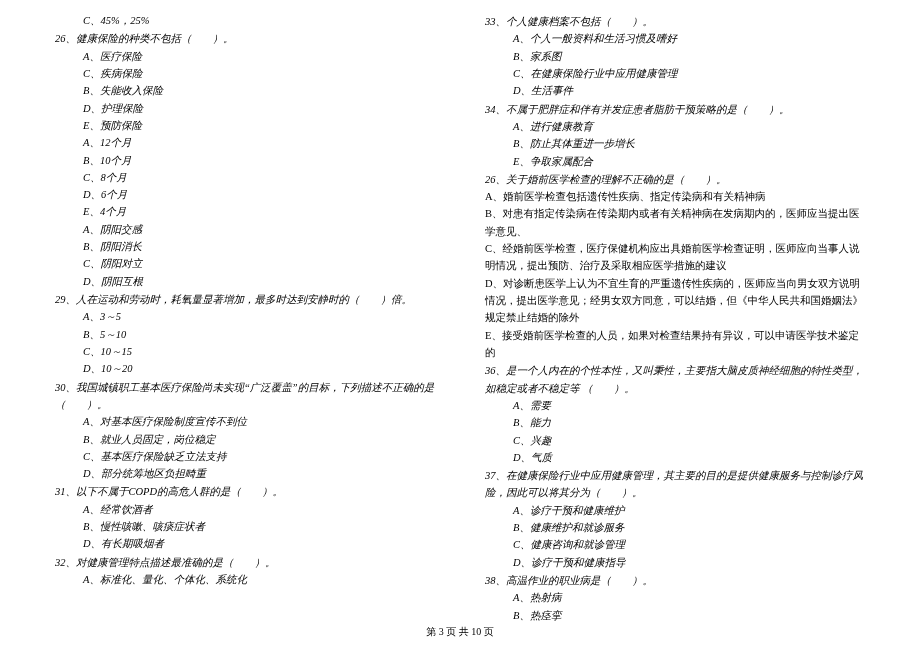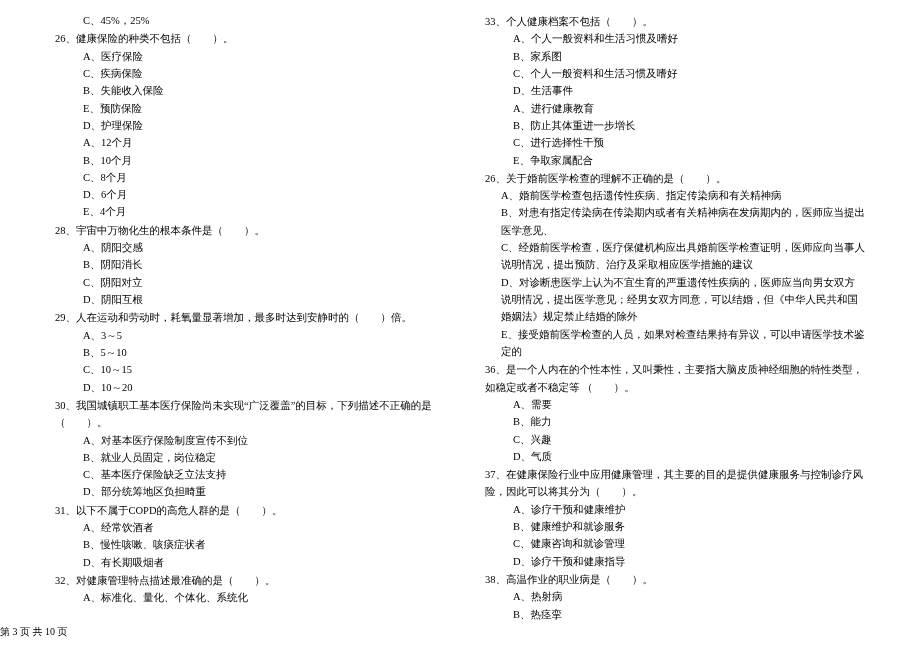--- a/index.html
+++ b/index.html
@@ -20,55 +20,56 @@
     }
     .columns {
       display: flex;
       gap: 50px;
     }
     .col {
       flex: 1;
     }
     .q-title {
       margin-top: 1px;
+      font-style: italic;
     }
     .opt {
       padding-left: 28px;
+      font-style: italic;
     }
     .opt-long {
       padding-left: 0px;
-      margin-left: 16px;
+      margin-left: 0;
     }
     .footer {
       position: absolute;
       bottom: 10px;
       left: 0;
       right: 0;
-      text-align: left;
+      text-align: center;
       font-size: 10px;
     }
   </style>
 </head>
 <body>
 
 <div class="columns">
   <div class="col" id="left-col">
       <div class="opt">C、45%，25%</div>
       <div class="q-title">26、健康保险的种类不包括（　　）。</div>
       <div class="opt">A、医疗保险</div>
       <div class="opt">C、疾病保险</div>
       <div class="opt">B、失能收入保险</div>
+      <div class="opt">D、护理保险</div>
       <div class="opt">E、预防保险</div>
-      <div class="opt">D、护理保险</div>
       <div class="opt">A、12个月</div>
       <div class="opt">B、10个月</div>
       <div class="opt">C、8个月</div>
       <div class="opt">D、6个月</div>
       <div class="opt">E、4个月</div>
-      <div class="q-title">28、宇宙中万物化生的根本条件是（　　）。</div>
       <div class="opt">A、阴阳交感</div>
       <div class="opt">B、阴阳消长</div>
       <div class="opt">C、阴阳对立</div>
       <div class="opt">D、阴阳互根</div>
       <div class="q-title">29、人在运动和劳动时，耗氧量显著增加，最多时达到安静时的（　　）倍。</div>
       <div class="opt">A、3～5</div>
       <div class="opt">B、5～10</div>
       <div class="opt">C、10～15</div>
       <div class="opt">D、10～20</div>
       <div class="q-title">30、我国城镇职工基本医疗保险尚未实现“广泛覆盖”的目标，下列描述不正确的是（　　）。</div>
@@ -80,25 +81,25 @@
       <div class="opt">A、经常饮酒者</div>
       <div class="opt">B、慢性咳嗽、咳痰症状者</div>
       <div class="opt">D、有长期吸烟者</div>
       <div class="q-title">32、对健康管理特点描述最准确的是（　　）。</div>
       <div class="opt">A、标准化、量化、个体化、系统化</div>
     </div>
   <div class="col" id="right-col">
       <div class="q-title">33、个人健康档案不包括（　　）。</div>
       <div class="opt">A、个人一般资料和生活习惯及嗜好</div>
       <div class="opt">B、家系图</div>
-      <div class="opt">C、个人一般资料和生活习惯及嗜好</div>
+      <div class="opt">C、在健康保险行业中应用健康管理</div>
       <div class="opt">D、生活事件</div>
+      <div class="q-title">34、不属于肥胖症和伴有并发症患者脂肪干预策略的是（　　）。</div>
       <div class="opt">A、进行健康教育</div>
       <div class="opt">B、防止其体重进一步增长</div>
-      <div class="opt">C、进行选择性干预</div>
       <div class="opt">E、争取家属配合</div>
       <div class="q-title">26、关于婚前医学检查的理解不正确的是（　　）。</div>
       <div class="opt-long">A、婚前医学检查包括遗传性疾病、指定传染病和有关精神病</div>
       <div class="opt-long">B、对患有指定传染病在传染期内或者有关精神病在发病期内的，医师应当提出医学意见、</div>
       <div class="opt-long">C、经婚前医学检查，医疗保健机构应出具婚前医学检查证明，医师应向当事人说明情况，提出预防、治疗及采取相应医学措施的建议</div>
       <div class="opt-long">D、对诊断患医学上认为不宜生育的严重遗传性疾病的，医师应当向男女双方说明情况，提出医学意见；经男女双方同意，可以结婚，但《中华人民共和国婚姻法》规定禁止结婚的除外</div>
       <div class="opt-long">E、接受婚前医学检查的人员，如果对检查结果持有异议，可以申请医学技术鉴定的</div>
       <div class="q-title">36、是一个人内在的个性本性，又叫秉性，主要指大脑皮质神经细胞的特性类型，如稳定或者不稳定等 （　　）。</div>
       <div class="opt">A、需要</div>
       <div class="opt">B、能力</div>

